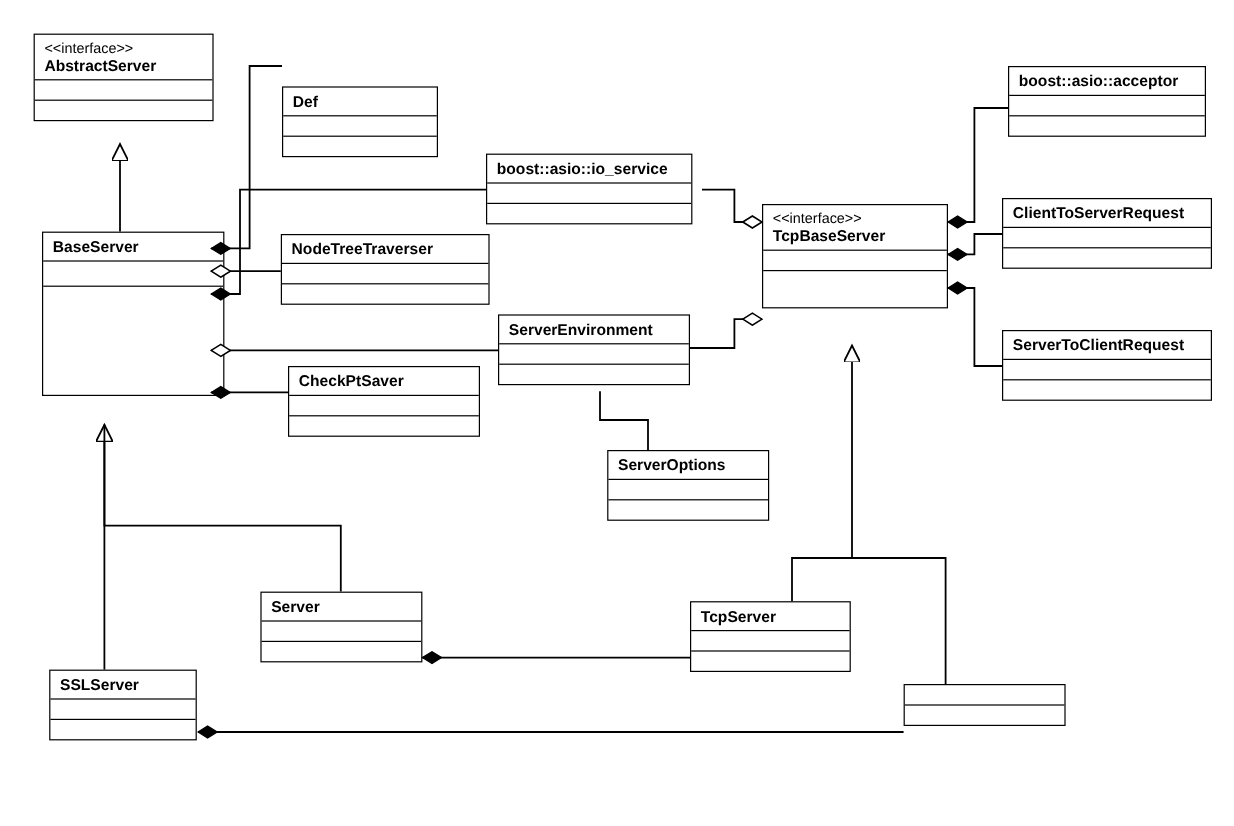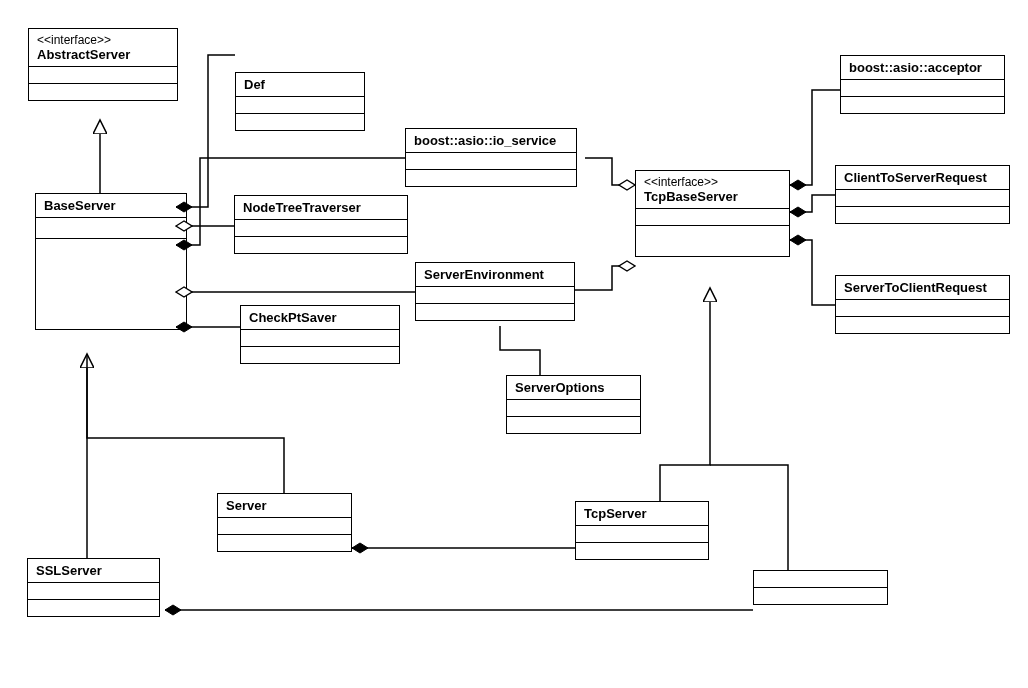--- a/index.html
+++ b/index.html
@@ -136,21 +136,21 @@
   <div class="class-section"></div>
   <div class="class-section"></div>
 </div>
 
 <div class="class-box" style="left:575px; top:501px; width:134px;">
   <div class="class-name"><span>TcpServer</span></div>
   <div class="class-section"></div>
   <div class="class-section"></div>
 </div>
 
-<div class="class-box" style="left:27px; top:558px; width:133px;">
+<div class="class-box" style="left:41px; top:558px; width:123px;">
   <div class="class-name"><span>SSLServer</span></div>
   <div class="class-section"></div>
   <div class="class-section"></div>
 </div>
 
 <div class="class-box" style="left:753px; top:570px; width:135px;">
   <div class="class-section"></div>
   <div class="class-section"></div>
 </div>
 

